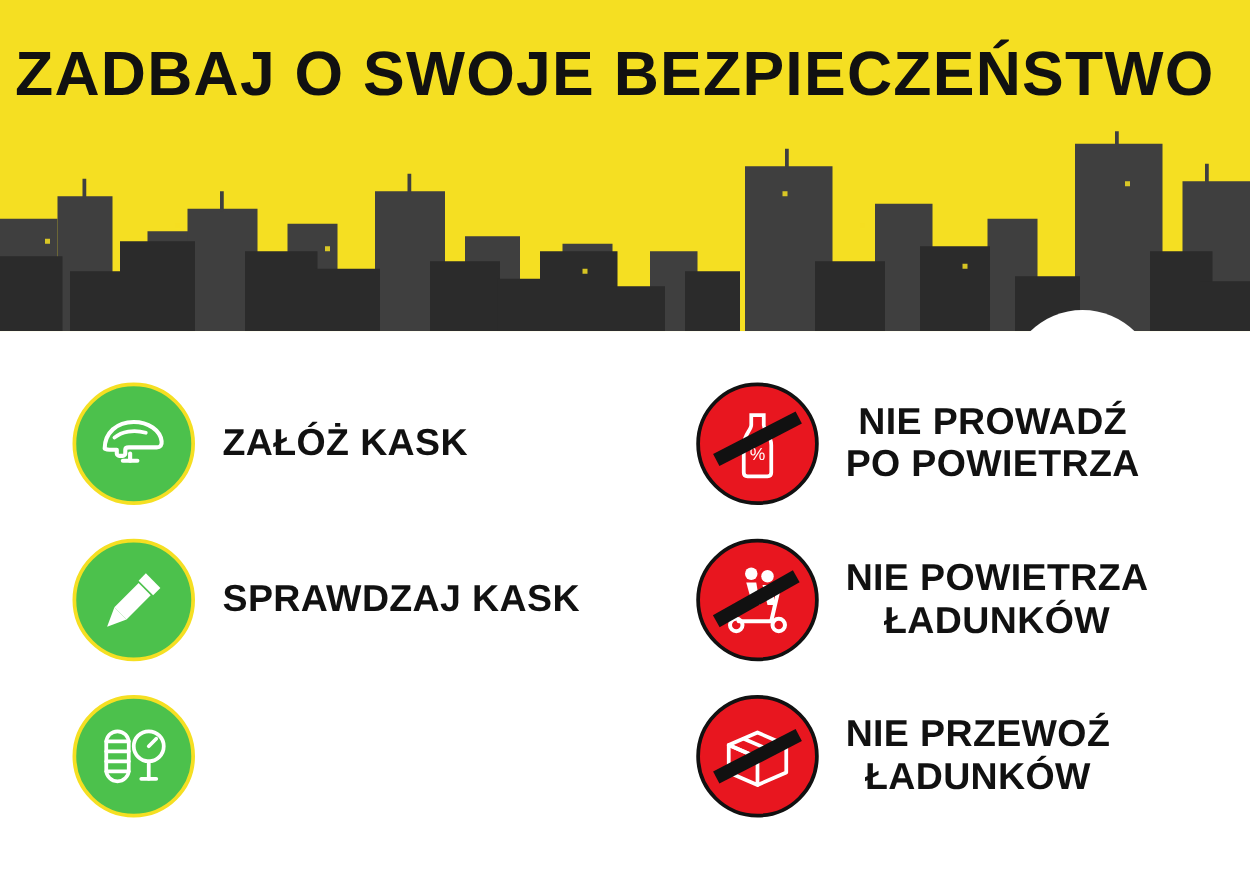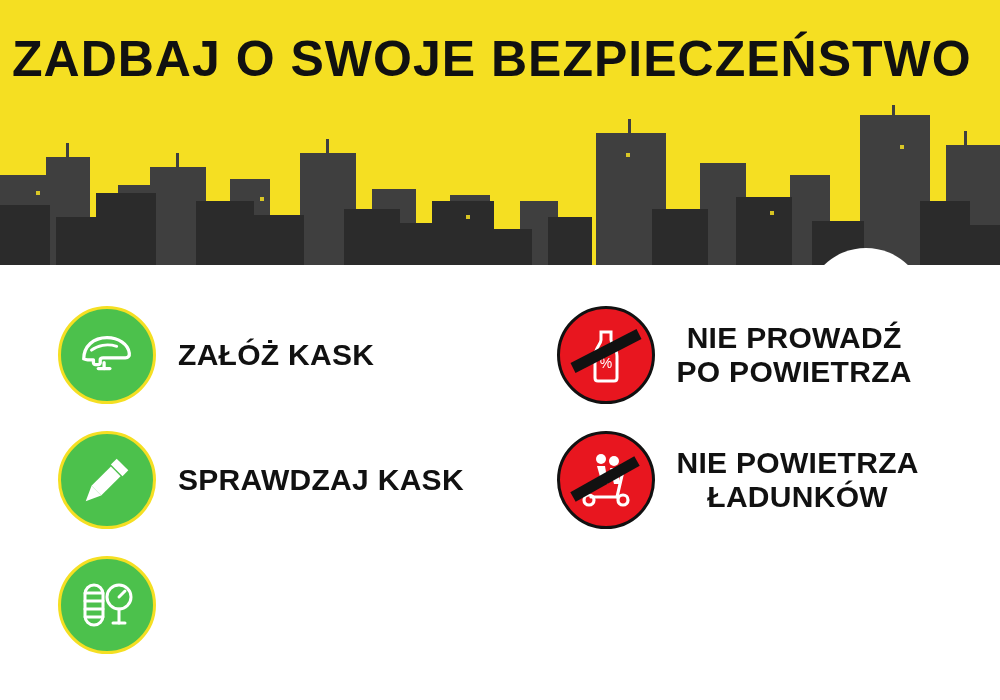--- a/index.html
+++ b/index.html
@@ -274,16 +274,33 @@
             </g>
             <path d="M12 62L76 26" stroke="#111111" stroke-width="11"></path>
           </svg>
         </div>
         <div class="item-label">
           <span class="l2">NIE POWIETRZA</span>
           <span class="l2">ŁADUNKÓW</span>
         </div>
       </div>
 
+      <div class="item">
+        <div class="badge badge-red">
+          <svg width="90" height="90" viewBox="0 0 90 90">
+            <g stroke="#ffffff" stroke-width="3" fill="none" stroke-linejoin="round">
+              <path d="M22 36l23-10 23 10-23 10z"></path>
+              <path d="M22 36v22l23 10V46z"></path>
+              <path d="M68 36v22L45 68"></path>
+              <path d="M34 31l23 10"></path>
+            </g>
+            <path d="M12 62L78 28" stroke="#111111" stroke-width="11"></path>
+          </svg>
+        </div>
+        <div class="item-label">
+          <span class="l2">NIE PRZEWOŹ</span>
+          <span class="l2">ŁADUNKÓW</span>
+        </div>
+      </div>
 
     </div>
   </div>
 </div>
 
 </body></html>

